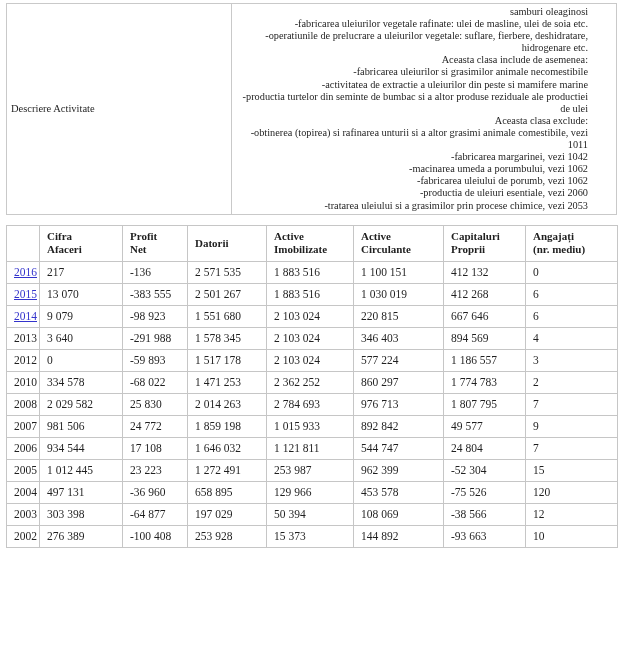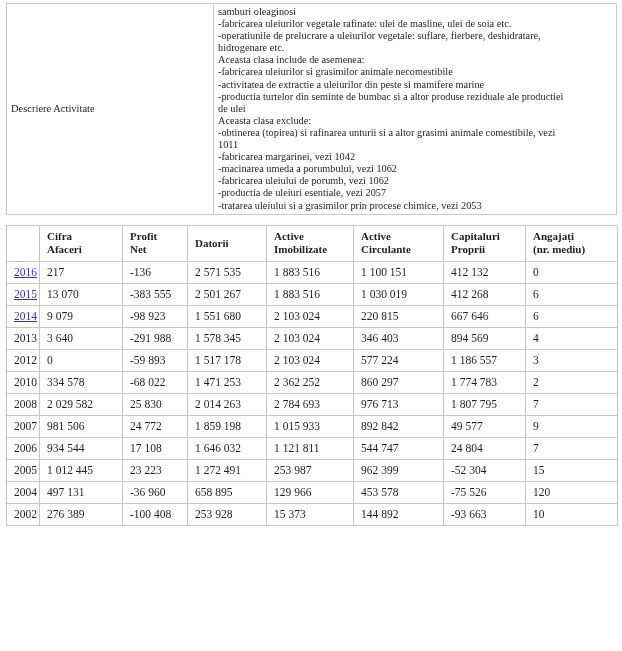--- a/index.html
+++ b/index.html
@@ -12,25 +12,25 @@
   .page { width: 622px; height: 651px; padding: 3px 4px 0 6px; background: #fff; }
 
   
   table.desc-table {
     width: 611px; border-collapse: collapse; table-layout: fixed;
   }
   table.desc-table td {
     border: 1px solid #c9c9c9; background: #fff;
   }
   td.desc-label-cell {
-    width: 207px; vertical-align: middle; padding: 2px 3px 2px 4px;
+    width: 225px; vertical-align: middle; padding: 2px 3px 2px 4px;
     font-size: 10.5px; line-height: 12px;
   }
   td.desc-content-cell {
-    vertical-align: top; padding: 2px 4px;
+    vertical-align: top; padding: 2px 4px; text-align: right;
   }
   .desc-text { max-width: 352px; font-size: 10.3px; line-height: 12.1px; }
   .desc-line { display: block; }
 
   
   table.fin-table {
     margin-top: 10px; width: 611px; border-collapse: collapse; table-layout: fixed;
     border: 1px solid #999999;
   }
   table.fin-table th, table.fin-table td {
@@ -68,21 +68,21 @@
               <span class="desc-line">-operatiunile de prelucrare a uleiurilor vegetale: suflare, fierbere, deshidratare, hidrogenare etc.</span>
               <span class="desc-line">Aceasta clasa include de asemenea:</span>
               <span class="desc-line">-fabricarea uleiurilor si grasimilor animale necomestibile</span>
               <span class="desc-line">-activitatea de extractie a uleiurilor din peste si mamifere marine</span>
               <span class="desc-line">-productia turtelor din seminte de bumbac si a altor produse reziduale ale productiei de ulei</span>
               <span class="desc-line">Aceasta clasa exclude:</span>
               <span class="desc-line">-obtinerea (topirea) si rafinarea unturii si a altor grasimi animale comestibile, vezi 1011</span>
               <span class="desc-line">-fabricarea margarinei, vezi 1042</span>
               <span class="desc-line">-macinarea umeda a porumbului, vezi 1062</span>
               <span class="desc-line">-fabricarea uleiului de porumb, vezi 1062</span>
-              <span class="desc-line">-productia de uleiuri esentiale, vezi 2057</span>
+              <span class="desc-line">-productia de uleiuri esentiale, vezi 2060</span>
               <span class="desc-line">-tratarea uleiului si a grasimilor prin procese chimice, vezi 2053</span>
             </div>
       </td>
     </tr>
   </tbody>
     </table>
 
   <table class="fin-table">
     <colgroup id="fin-cols">
         <col style="width: 33px;">
@@ -217,20 +217,30 @@
           <td class="year-cell"><span class="year-plain">2004</span></td>
           <td>497 131</td>
           <td>-36 960</td>
           <td>658 895</td>
           <td>129 966</td>
           <td>453 578</td>
           <td>-75 526</td>
           <td>120</td>
         </tr>
         <tr>
+          <td class="year-cell"><span class="year-plain">2003</span></td>
+          <td>303 398</td>
+          <td>-64 877</td>
+          <td>197 029</td>
+          <td>50 394</td>
+          <td>108 069</td>
+          <td>-38 566</td>
+          <td>12</td>
+        </tr>
+        <tr>
           <td class="year-cell"><span class="year-plain">2002</span></td>
           <td>276 389</td>
           <td>-100 408</td>
           <td>253 928</td>
           <td>15 373</td>
           <td>144 892</td>
           <td>-93 663</td>
           <td>10</td>
         </tr>
       </tbody>

